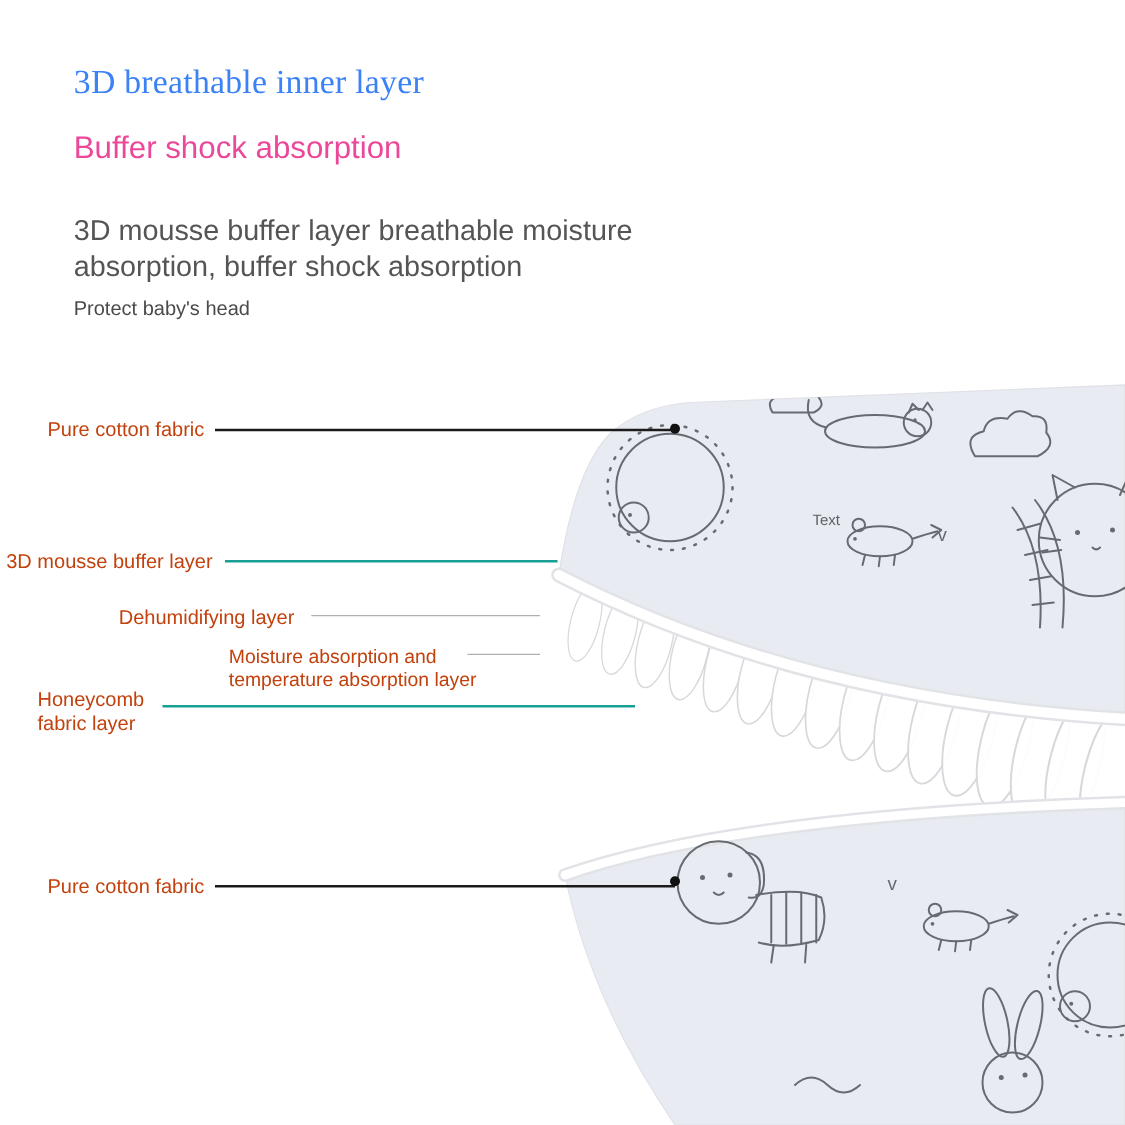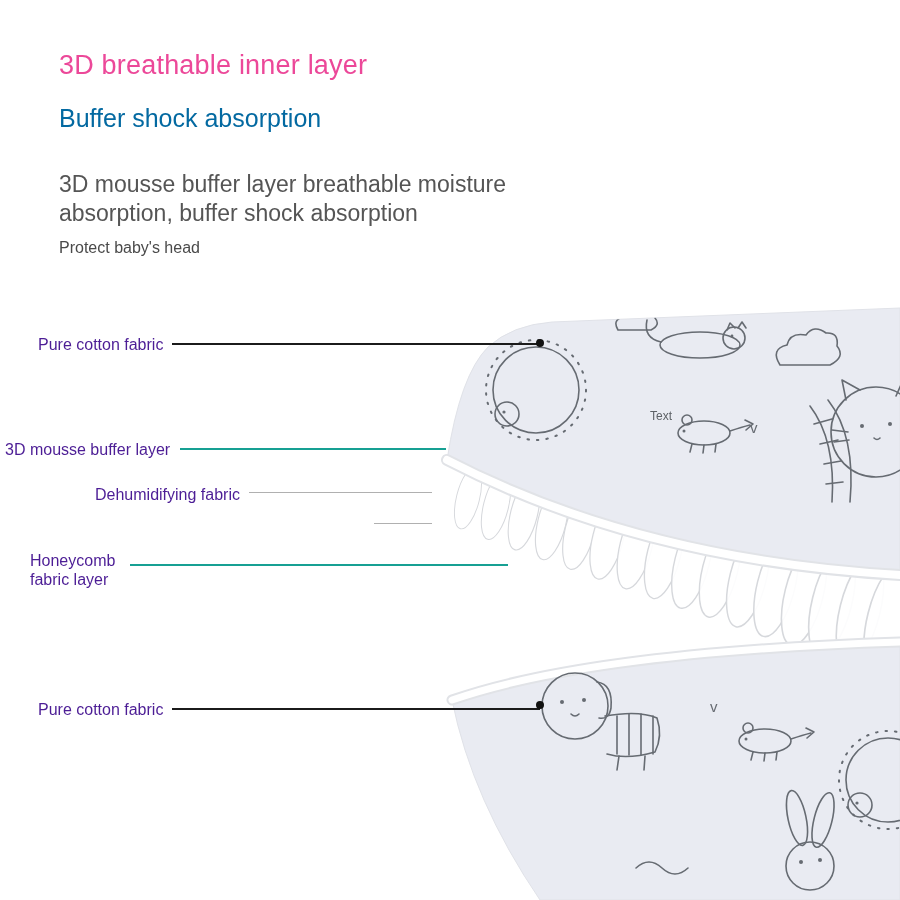--- a/index.html
+++ b/index.html
@@ -1,25 +1,25 @@
 <!DOCTYPE html>
 <html><head>
 <meta charset="utf-8">
 <style>
   html,body{margin:0;padding:0;background:#fff;}
   body{width:900px;height:900px;overflow:hidden;font-family:"Liberation Sans",sans-serif;}
   .stage{position:relative;width:900px;height:900px;background:#ffffff;}
   .illustration{position:absolute;left:0;top:0;width:900px;height:900px;}
 
-  .title{position:absolute;left:59px;top:32px;font-size:27px;font-weight:500;color:#ec4899;letter-spacing:.2px;}
-  .subtitle{position:absolute;left:59px;top:83px;font-size:25px;font-weight:500;color:#0369a1;}
+  .title{position:absolute;left:59px;top:32px;font-size:27px;font-weight:500;color:#3b82f6;letter-spacing:.2px;font-family:Liberation Serif, serif;}
+  .subtitle{position:absolute;left:59px;top:83px;font-size:25px;font-weight:500;color:#ec4899;}
   .desc{position:absolute;left:59px;top:147px;width:450px;font-size:23px;line-height:1.25;color:#555;}
   .tagline{position:absolute;left:59px;top:223px;font-size:16px;color:#4a4a4a;}
 
-  .label{position:absolute;font-size:16px;color:#4c1d95;line-height:1.2;}
+  .label{position:absolute;font-size:16px;color:#c2410c;line-height:1.2;}
   #lbl-pure-top{left:38px;top:335px;}
   #lbl-mousse{left:5px;top:440px;text-align:right;}
   #lbl-dehum{left:95px;top:485px;}
   #lbl-moist{left:183px;top:517px;width:230px;font-size:15.5px;}
   #lbl-honey{left:30px;top:551px;width:120px;}
   #lbl-pure-bottom{left:38px;top:700px;}
 
   .leader{position:absolute;height:1.5px;background:#1b1b1b;}
   .leader.gray{background:#b0b0b0;height:1px;}
   .leader.teal{background:#17a093;height:2px;}
@@ -182,23 +182,24 @@
   <p class="desc">3D mousse buffer layer breathable moisture absorption, buffer shock absorption</p>
   <p class="tagline">Protect baby's head</p>
 
   <div class="label" id="lbl-pure-top">Pure cotton fabric</div>
   <div class="leader" id="line-pure-top"></div>
   <div class="dot" id="dot-pure-top"></div>
 
   <div class="label" id="lbl-mousse">3D mousse buffer layer</div>
   <div class="leader teal" id="line-mousse"></div>
 
-  <div class="label" id="lbl-dehum">Dehumidifying fabric</div>
+  <div class="label" id="lbl-dehum">Dehumidifying layer</div>
   <div class="leader gray" id="line-dehum"></div>
 
+  <div class="label" id="lbl-moist">Moisture absorption and temperature absorption layer</div>
   <div class="leader gray" id="line-moist"></div>
 
   <div class="label" id="lbl-honey">Honeycomb fabric layer</div>
   <div class="leader teal" id="line-honey"></div>
 
   <div class="label" id="lbl-pure-bottom">Pure cotton fabric</div>
   <div class="leader" id="line-pure-bottom"></div>
   <div class="dot" id="dot-pure-bottom"></div>
 
 </div>

